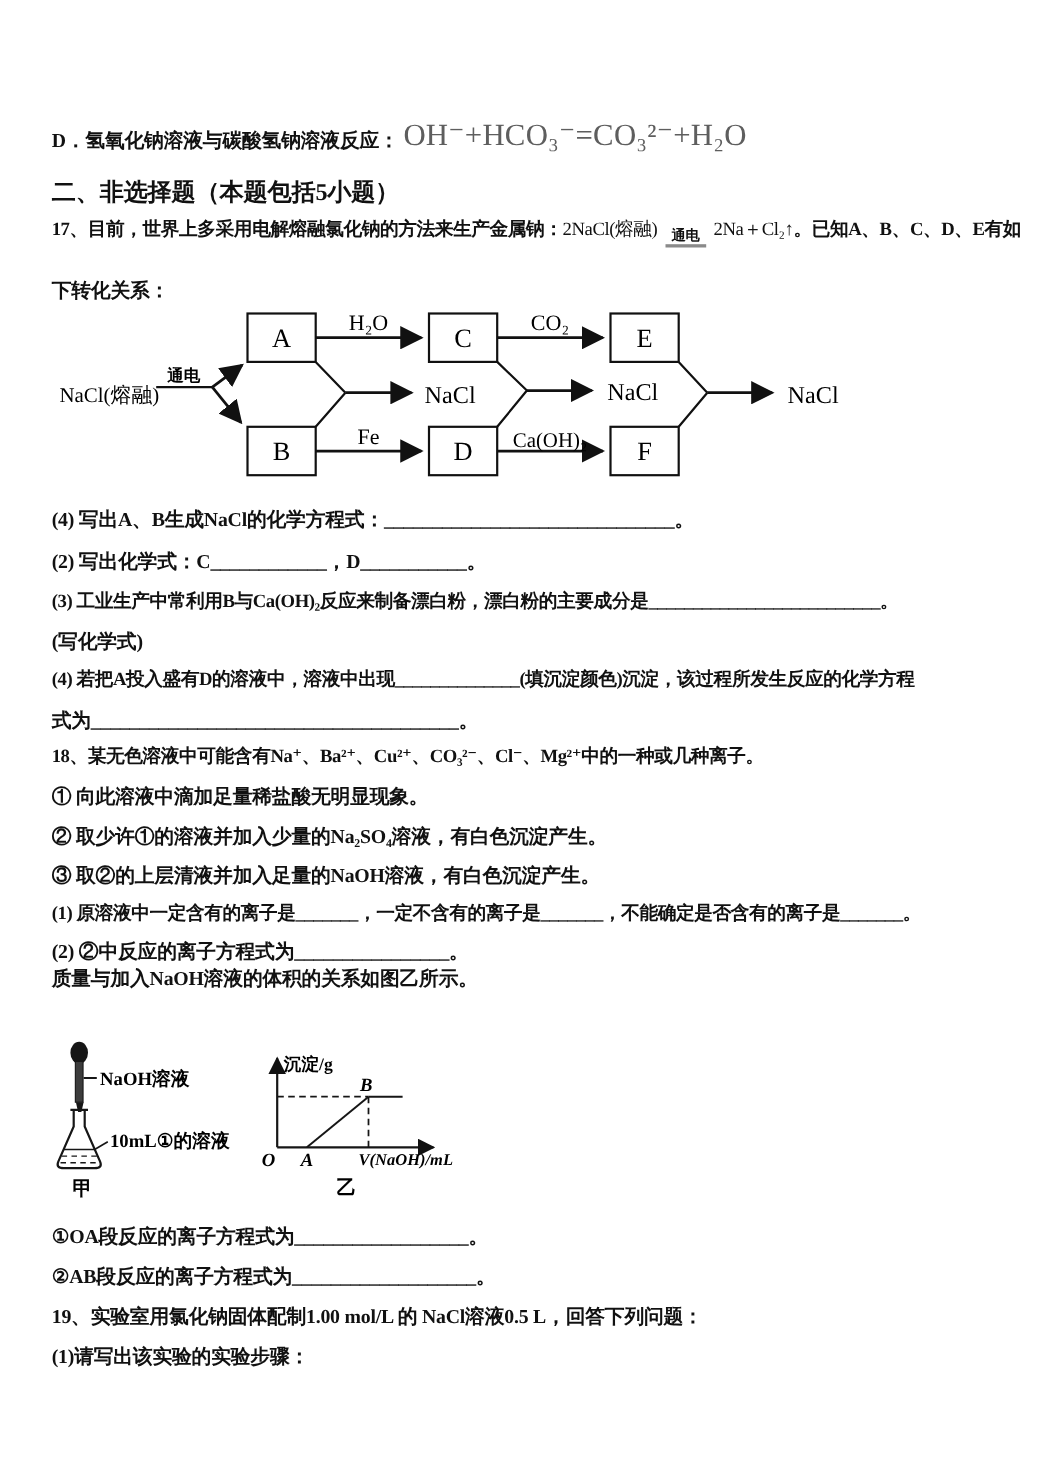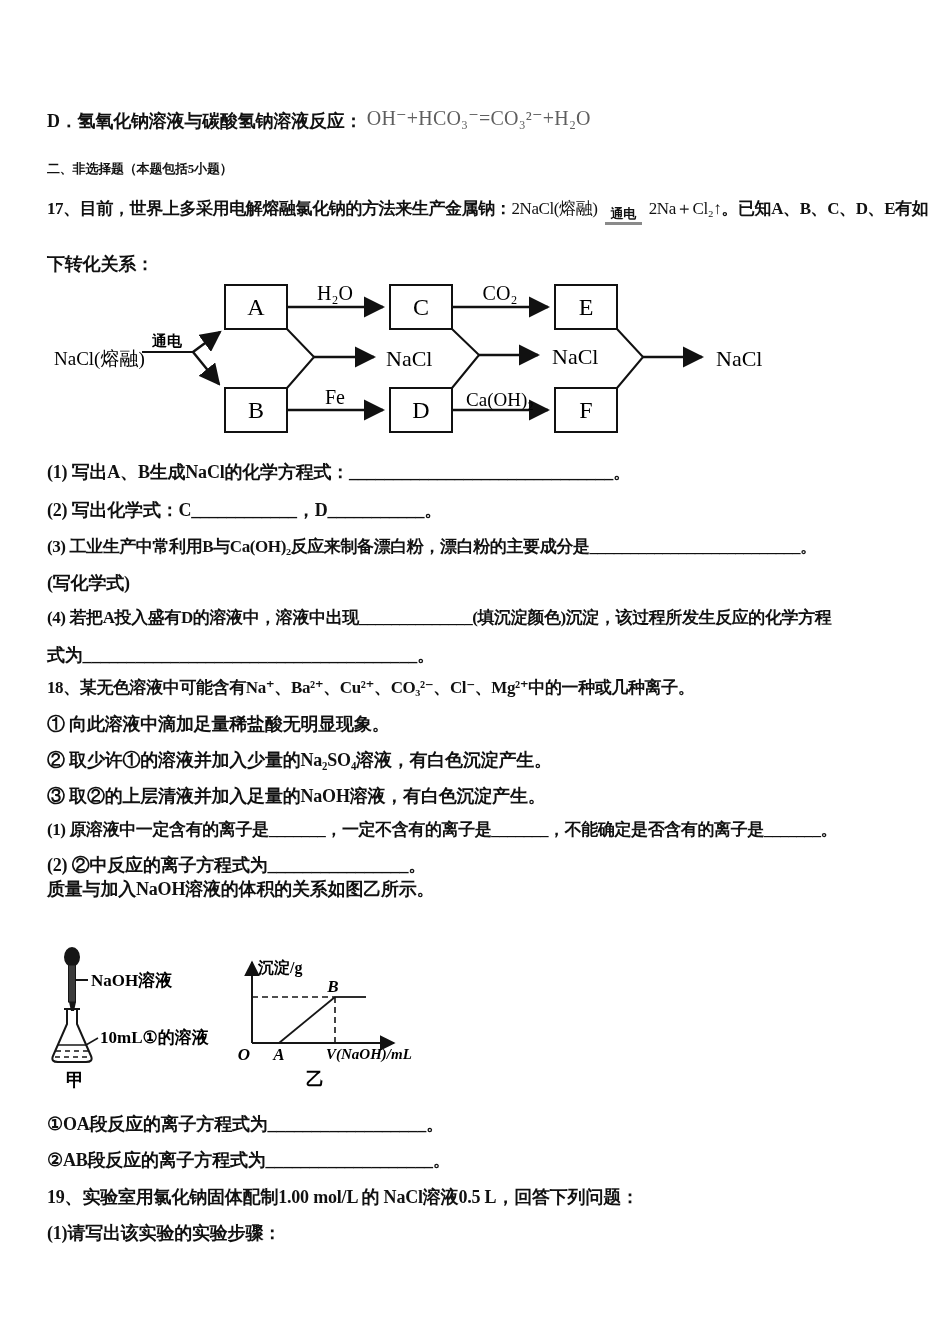--- a/index.html
+++ b/index.html
@@ -6,42 +6,42 @@
   .page {
     position:relative; width:950px; height:1344px; margin:0 auto;
     background:#ffffff; overflow:hidden;
     font-family:"Liberation Serif","DejaVu Serif",serif; color:#111;
   }
   .line { position:absolute; left:47px; white-space:nowrap;
           font-size:18px; font-weight:bold; letter-spacing:-0.2px; }
   .tight { font-size:17px; letter-spacing:-0.4px; }
   .num  { font-weight:bold; }
   .formula { font-weight:normal;text-align:center; }
-  .eq { color:#5e5e5e; font-size:20px; font-weight:normal; vertical-align:2px;
+  .eq { color:#5e5e5e; font-size:28px; font-weight:normal; vertical-align:2px;
         letter-spacing:0.2px; }
   .cond-block { display:inline-block; vertical-align:-4px; margin:0 7px;
                 text-align:center; line-height:1; }
   .cond-block .cond-text { display:block; font-size:13px; font-weight:bold;
                            padding:0 6px 2px 6px; }
   .cond-block .cond-line { display:block; height:0;
                            border-bottom:3px solid #8a8a8a; }
   svg text { font-family:"Liberation Serif","DejaVu Serif",serif; }
   .abs-svg { position:absolute; }
 </style>
 </head>
 <body>
 
 <div class="page">
 
   <div class="line" style="top:106px">
     <span>D．</span><span>氢氧化钠溶液与碳酸氢钠溶液反应：</span>
     <span class="eq">OH⁻+HCO₃⁻=CO₃²⁻+H₂O</span>
   </div>
 
-  <div class="line" style="top:160px;font-size:13px">二、非选择题（本题包括5小题）</div>
+  <div class="line" style="top:160px;font-size:22px">二、非选择题（本题包括5小题）</div>
 
   <div class="line tight" style="top:197px">
     <span class="num">17、</span><span>目前，世界上多采用电解熔融氯化钠的方法来生产金属钠：</span><span class="formula">2NaCl(熔融)</span><span class="cond-block"><span class="cond-text">通电</span><span class="cond-line"></span></span><span class="formula">2Na＋Cl₂↑</span><span>。已知A、B、C、D、E有如</span>
   </div>
   <div class="line" style="top:252px">下转化关系：</div>
 
   <svg class="abs-svg" style="left:40px;top:270px" width="760" height="175" viewBox="0 0 760 175">
     <defs>
       <marker id="ah1" viewBox="0 0 10 10" refX="9" refY="5" markerWidth="8.5" markerHeight="8.5" orient="auto">
         <path d="M0,0 L10,5 L0,10 z" fill="#111"></path>
@@ -82,21 +82,21 @@
 
     <path d="M412,59 L439,85 M412,118 L439,85" stroke="#111" stroke-width="2" fill="none"></path>
     <path d="M439,85 L498,85" stroke="#111" stroke-width="2.5" marker-end="url(#ah1)"></path>
     <text x="512" y="94" font-size="22">NaCl</text>
 
     <path d="M577,59 L603,87 M577,118 L603,87" stroke="#111" stroke-width="2" fill="none"></path>
     <path d="M603,87 L662,87" stroke="#111" stroke-width="2.5" marker-end="url(#ah1)"></path>
     <text x="676" y="96" font-size="22">NaCl</text>
   </svg>
 
-  <div class="line" style="top:460px">(1) 写出A、B生成NaCl的化学方程式：______________________________。</div>
+  <div class="line" style="top:460px">(4) 写出A、B生成NaCl的化学方程式：______________________________。</div>
   <div class="line" style="top:498px">(2) 写出化学式：C____________，D___________。</div>
   <div class="line tight" style="top:535px">(3) 工业生产中常利用B与Ca(OH)₂反应来制备漂白粉，漂白粉的主要成分是__________________________。</div>
   <div class="line" style="top:571px">(写化学式)</div>
   <div class="line tight" style="top:606px">(4) 若把A投入盛有D的溶液中，溶液中出现______________(填沉淀颜色)沉淀，该过程所发生反应的化学方程</div>
   <div class="line" style="top:643px">式为______________________________________。</div>
 
   <div class="line tight" style="top:676px">
     <span class="num">18、</span><span>某无色溶液中可能含有Na⁺、Ba²⁺、Cu²⁺、CO₃²⁻、Cl⁻、Mg²⁺中的一种或几种离子。</span>
   </div>
   <div class="line" style="top:712px">① 向此溶液中滴加足量稀盐酸无明显现象。</div>

